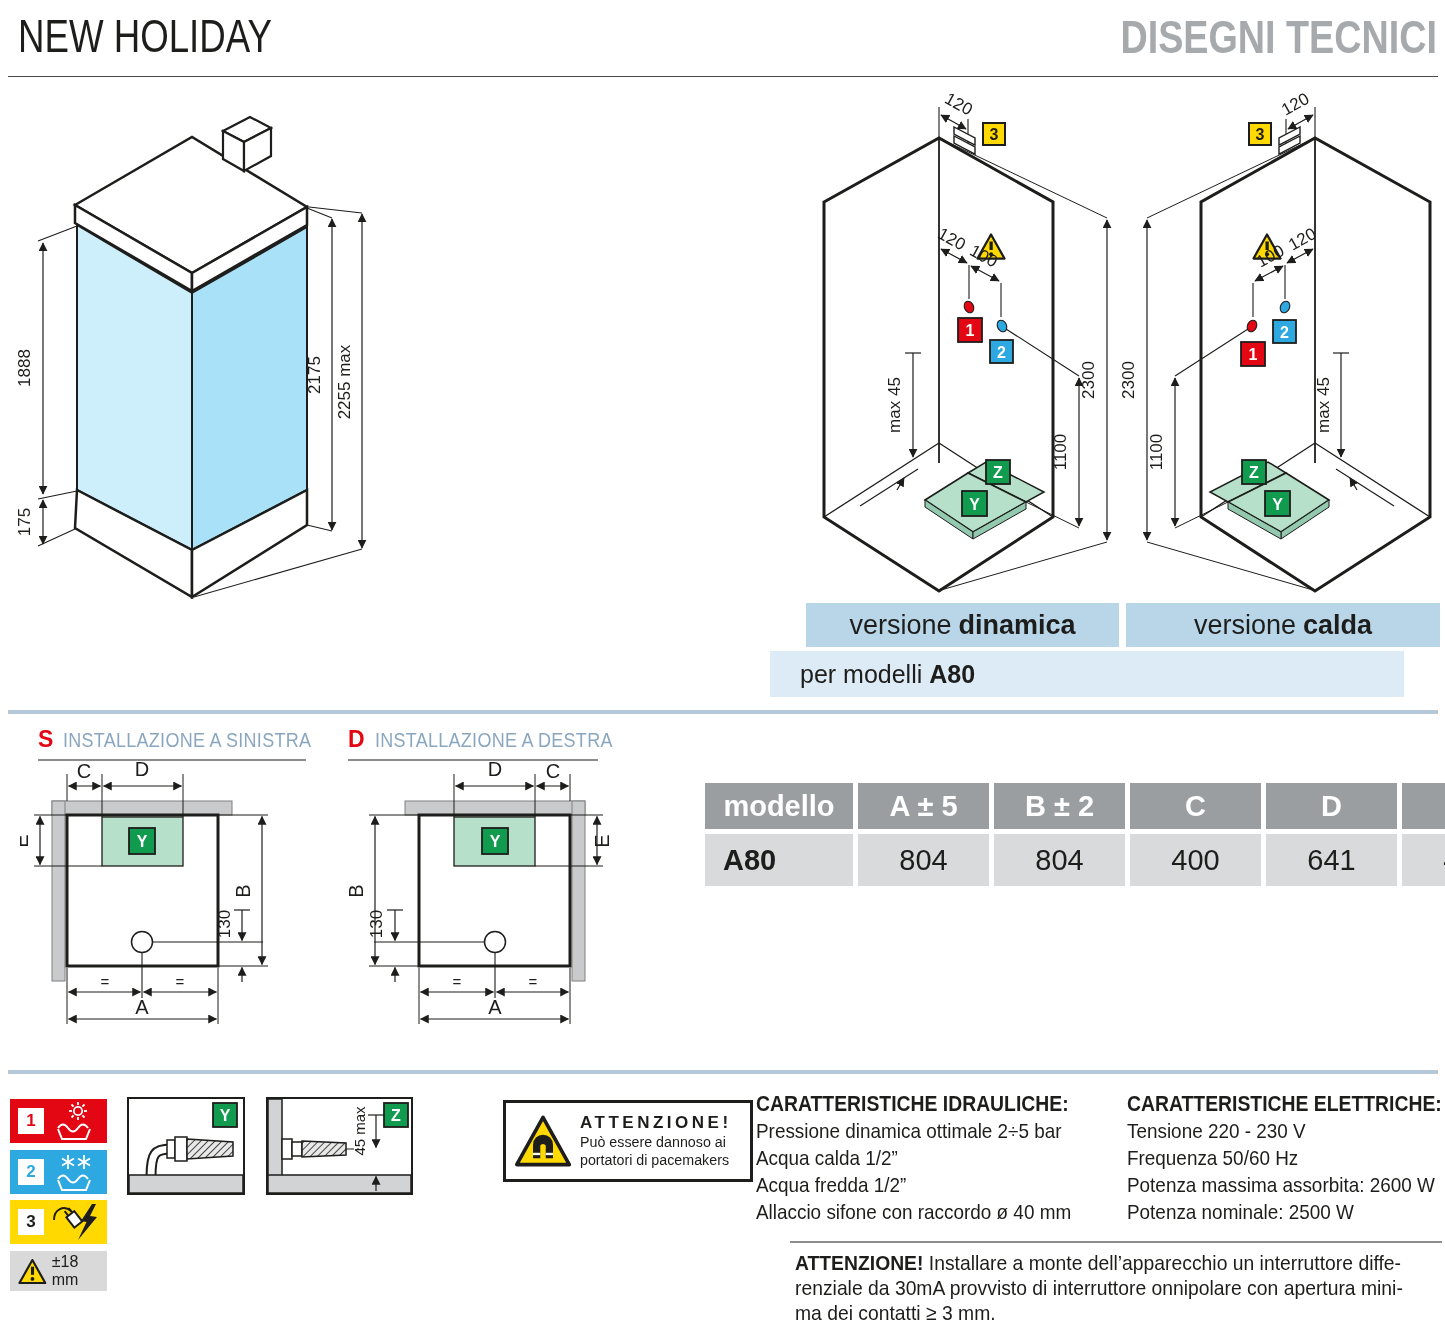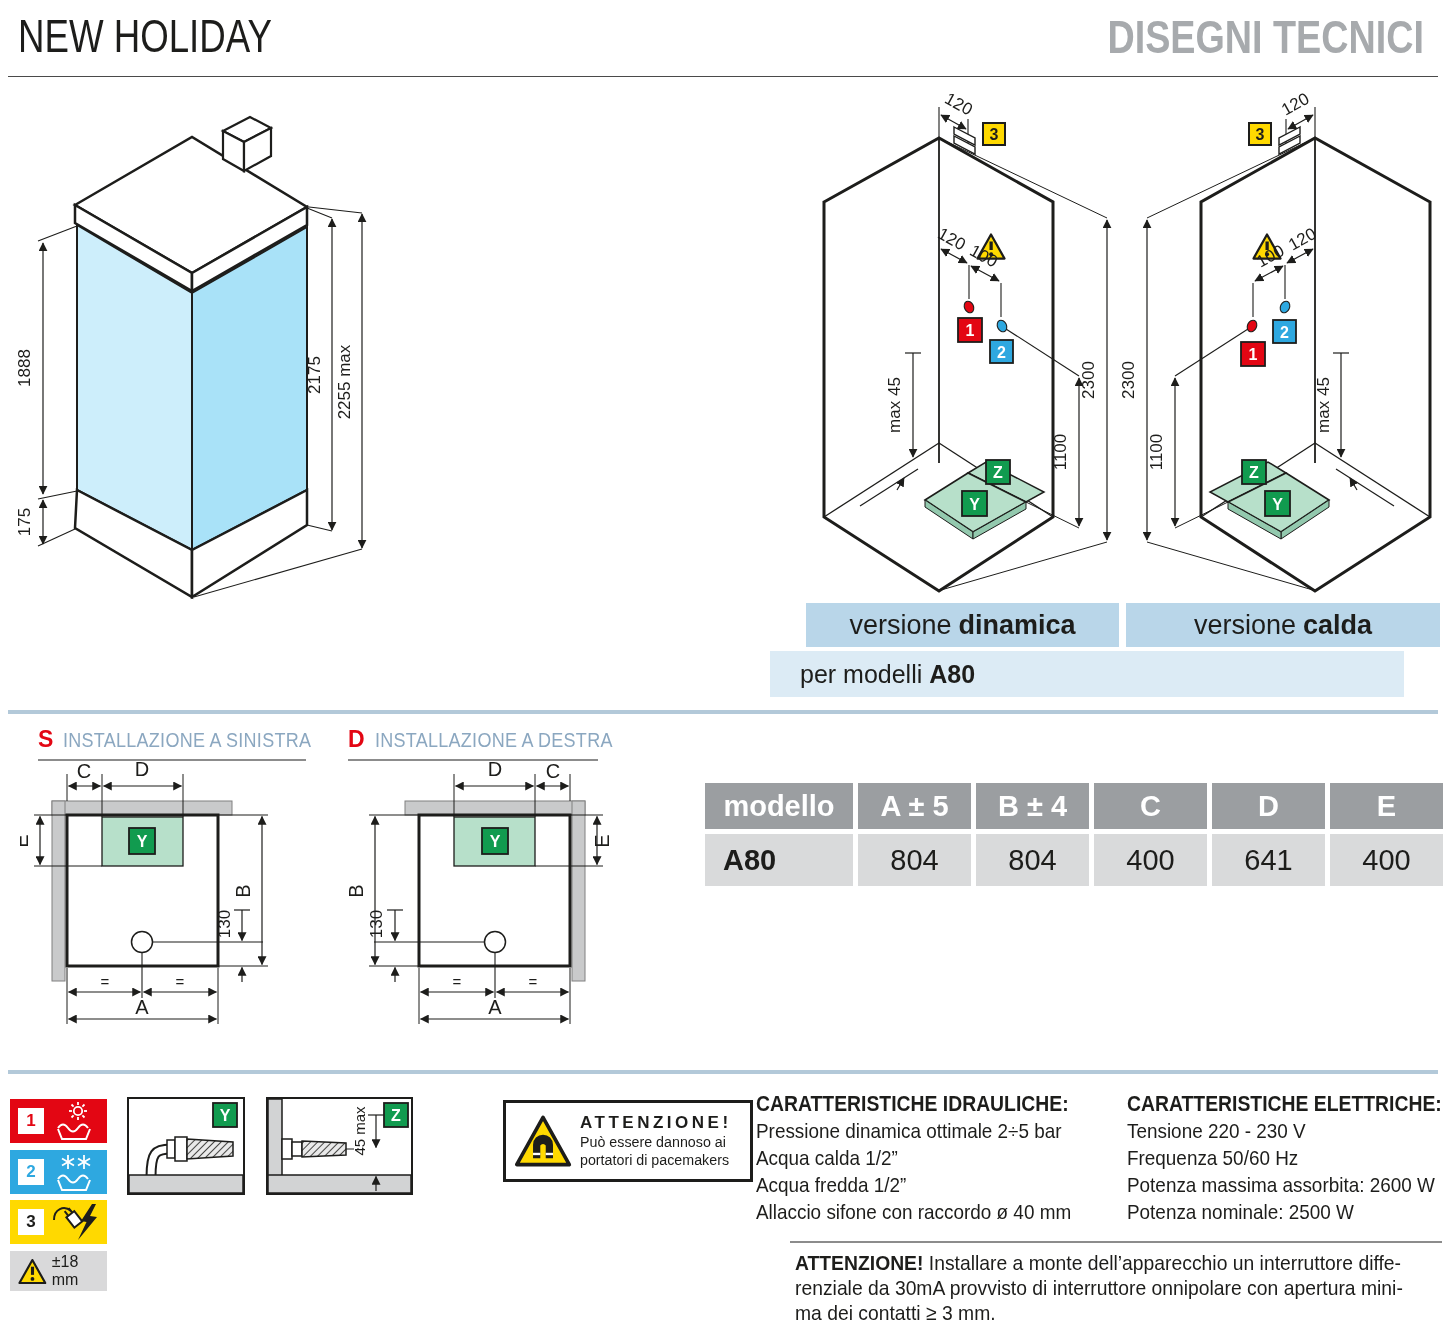--- a/index.html
+++ b/index.html
@@ -21,21 +21,21 @@
   .bar-light{background:#dcebf5;display:flex;align-items:center;font-size:25px;color:#1d1d1b;padding-left:30px;box-sizing:border-box;}
   .bar-light b{margin-left:7px;}
   .plan-title{display:flex;align-items:baseline;border-bottom:2px solid #8c8c8c;padding-bottom:6px;}
   .plan-title .ptag{color:#e30613;font-weight:bold;font-size:23px;margin-right:10px;}
   .plan-title .ptxt{color:#8ba7c0;font-size:20px;transform:scaleX(.9);transform-origin:0 50%;white-space:nowrap;letter-spacing:.3px;}
   .tbl{display:flex;flex-direction:column;gap:5px;}
   .tbl-row{display:flex;gap:5px;}
   .tbl-h{background:#9b9ea1;color:#fff;font-weight:bold;font-size:29px;display:flex;align-items:center;justify-content:center;height:46px;}
   .tbl-d{background:#d9dadb;color:#1d1d1b;font-size:29px;display:flex;align-items:center;justify-content:center;height:52px;}
   .tbl-d.model{justify-content:flex-start;padding-left:18px;font-weight:bold;box-sizing:border-box;}
-  .w-model{width:148px;}.w-col{width:113px;}
+  .w-model{width:148px;}.w-col{width:131px;}
   .leg{display:flex;align-items:center;gap:6px;padding-left:8px;box-sizing:border-box;}
   .leg-num{width:26px;height:26px;background:#fff;display:flex;align-items:center;justify-content:center;font-size:17px;font-weight:bold;}
   .detail-box{background:#fff;border:2px solid #1d1d1b;box-sizing:border-box;}
   .att-box{border:3px solid #1d1d1b;box-sizing:border-box;display:flex;align-items:center;padding:6px 8px;gap:8px;background:#fff;}
   .att-title{font-size:17px;font-weight:bold;letter-spacing:3.5px;white-space:nowrap;}
   .att-line{font-size:15.5px;line-height:1.15;transform:scaleX(.92);transform-origin:0 50%;white-space:nowrap;}
   .chars-title{font-size:22px;font-weight:bold;transform:scaleX(.88);transform-origin:0 50%;white-space:nowrap;line-height:26px;}
   .chars-line{font-size:21px;transform:scaleX(.9);transform-origin:0 50%;white-space:nowrap;line-height:27px;}
   .note{font-size:21px;line-height:25px;}
   .cx{display:inline-block;transform:scaleX(.92);transform-origin:0 50%;white-space:nowrap;}
@@ -62,21 +62,21 @@
     <path d="M21,48 V33 A11,11 0 0 1 43,33 V48 H35 V34 A3.5,3.5 0 0 0 29,34 V48 Z" fill="#1d1d1b"></path>
     <rect x="21" y="42" width="8" height="2.6" fill="#fff"></rect>
         <rect x="35" y="42" width="8" height="2.6" fill="#fff"></rect>
   </symbol>
 </defs>
 </svg>
 
 <div class="abs" style="left:18px;top:8px">
   <div class="hdr-left">NEW HOLIDAY</div>
 </div>
-<div class="abs" style="right:21px;top:10px">
+<div class="abs" style="right:8px;top:10px">
   <div class="hdr-right">DISEGNI TECNICI</div>
 </div>
 <div class="abs hdr-rule"></div>
 
 <svg class="abs" style="left:18px;top:95px" width="385" height="525" viewBox="0 0 385 525">
   <g stroke="#1d1d1b">
 
     <polygon points="57,110 174,42 289,112 174,178" fill="#fff" stroke-width="2.5"></polygon>
     <polygon points="57,110 174,178 174,196 57,128" fill="#fff" stroke-width="2.5"></polygon>
     <polygon points="174,178 289,112 289,130 174,196" fill="#fff" stroke-width="2.5"></polygon>
@@ -352,21 +352,21 @@
   <text class="dimtxt" transform="rotate(-90 52 166)" x="52" y="166">130</text>
   <text class="dimtxt-s" x="127" y="229">=</text>
   <text class="dimtxt-s" x="203" y="229">=</text>
   <text class="dimtxt-b" x="165" y="256">A</text>
 </svg>
 
 <div class="abs tbl" style="left:705px;top:783px">
   <div class="tbl-row">
     <div class="tbl-h w-model">modello</div>
     <div class="tbl-h w-col">A ± 5</div>
-    <div class="tbl-h w-col">B ± 4</div>
+    <div class="tbl-h w-col">B ± 2</div>
     <div class="tbl-h w-col">C</div>
     <div class="tbl-h w-col">D</div>
     <div class="tbl-h w-col">E</div>
   </div>
   <div class="tbl-row">
     <div class="tbl-d w-model model">A80</div>
     <div class="tbl-d w-col">804</div>
     <div class="tbl-d w-col">804</div>
     <div class="tbl-d w-col">400</div>
     <div class="tbl-d w-col">641</div>

